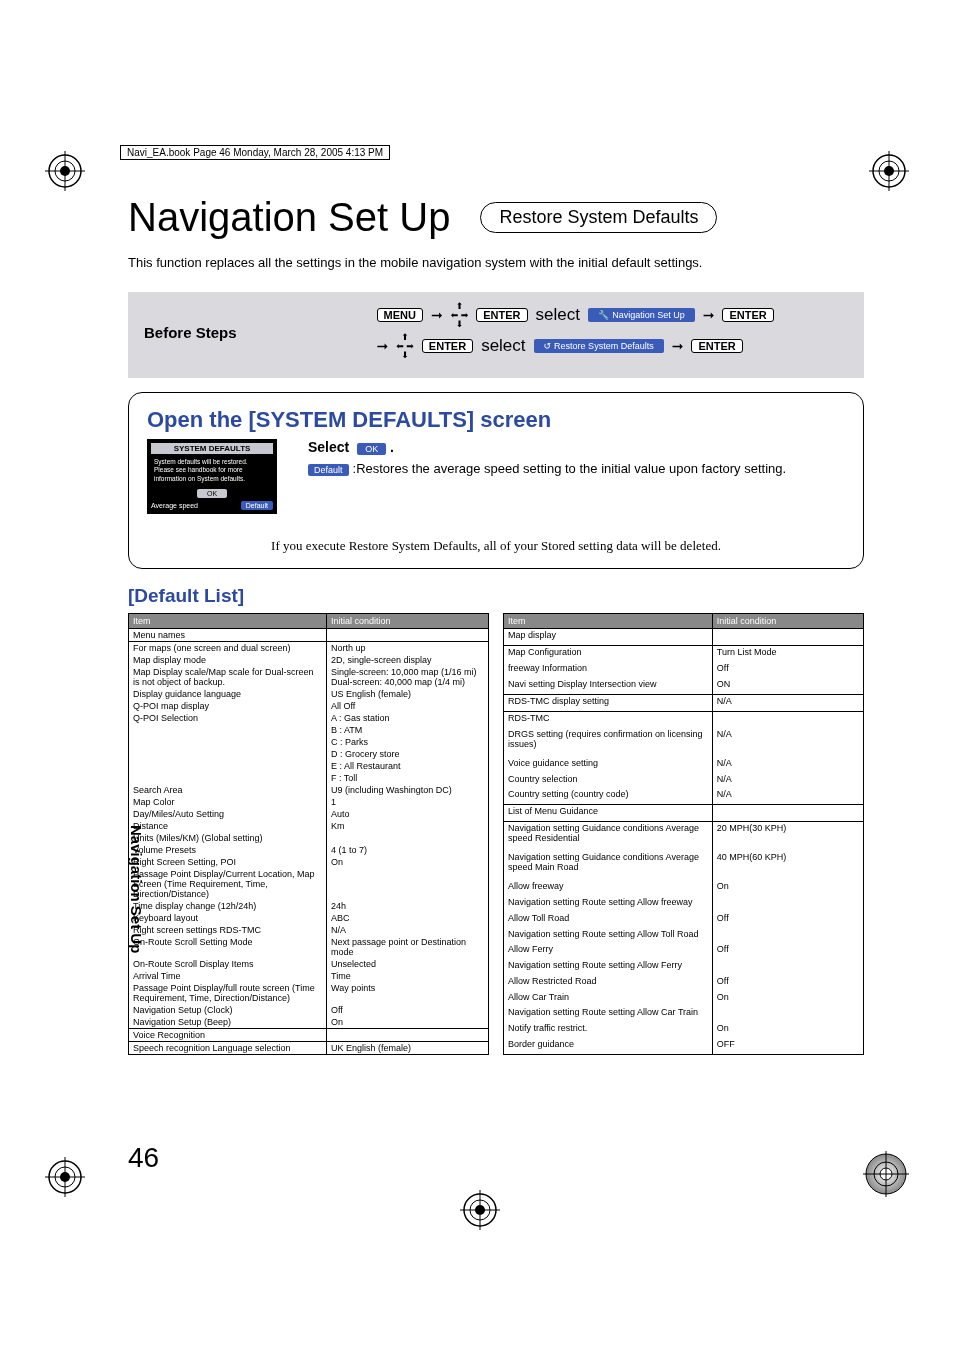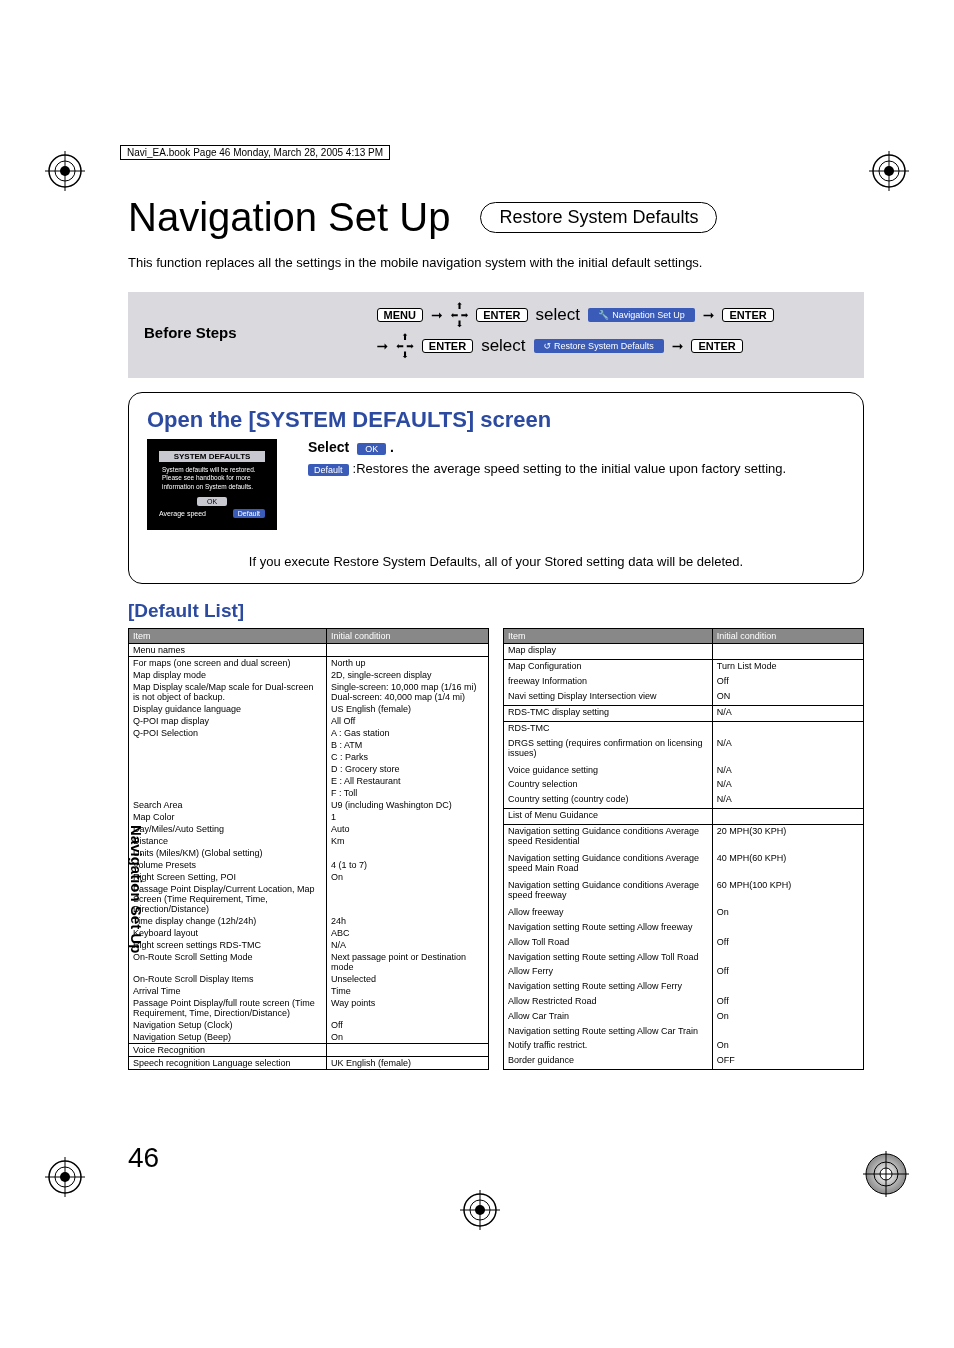--- a/index.html
+++ b/index.html
@@ -114,21 +114,21 @@
       font-weight: bold;
       margin-bottom: 6px;
     }
     .open-content {
       display: flex;
       gap: 20px;
     }
     .sys-defaults-screen {
       width: 130px;
       background: #000;
-      padding: 12px;
+      padding: 4px;
     }
     .sys-header {
       background: #c8c8d0;
       color: #000;
       font-weight: bold;
       font-size: 8px;
       text-align: center;
       padding: 1px;
     }
     .sys-body {
@@ -159,21 +159,21 @@
       color: #fff;
       font-size: 7px;
       padding: 1px 5px;
       border-radius: 2px;
     }
     .open-right { flex: 1; margin-left: 11px; }
     .select-line { font-size: 14px; font-weight: bold; margin-bottom: 6px; }
     .ok-chip { background:#3a5bb8; color:#fff; font-size:9px; padding:1px 8px; border-radius:2px; margin-left:4px; font-weight:normal; }
     .default-chip { background:#3a5bb8; color:#fff; font-size:9px; padding:1px 6px; border-radius:2px; margin-right:4px; }
     .restore-txt { font-size: 13px; line-height: 1.3; }
-    .warn-txt { font-size: 13px; margin-top: 24px; text-align: center; }
+    .warn-txt { font-size: 13px; margin-top: 24px; text-align: center; font-family: Liberation Serif, serif; }
     .default-list-title {
       color: #2b4aa0;
       font-size: 19px;
       font-weight: bold;
       margin-bottom: 6px;
     }
     .tables {
       display: flex;
       gap: 14px;
     }
@@ -524,24 +524,20 @@
           </tr>
           <tr class="sep">
             <td>Navigation setting Guidance conditions Average speed Residential</td>
             <td>20 MPH(30 KPH)</td>
           </tr>
           <tr>
             <td>Navigation setting Guidance conditions Average speed Main Road</td>
             <td>40 MPH(60 KPH)</td>
           </tr>
           <tr>
-            <td>Navigation setting Guidance conditions Average speed freeway</td>
-            <td>60 MPH(100 KPH)</td>
-          </tr>
-          <tr>
             <td>Allow freeway</td>
             <td>On</td>
           </tr>
           <tr>
             <td>Navigation setting Route setting Allow freeway</td>
             <td></td>
           </tr>
           <tr>
             <td>Allow Toll Road</td>
             <td>Off</td>

